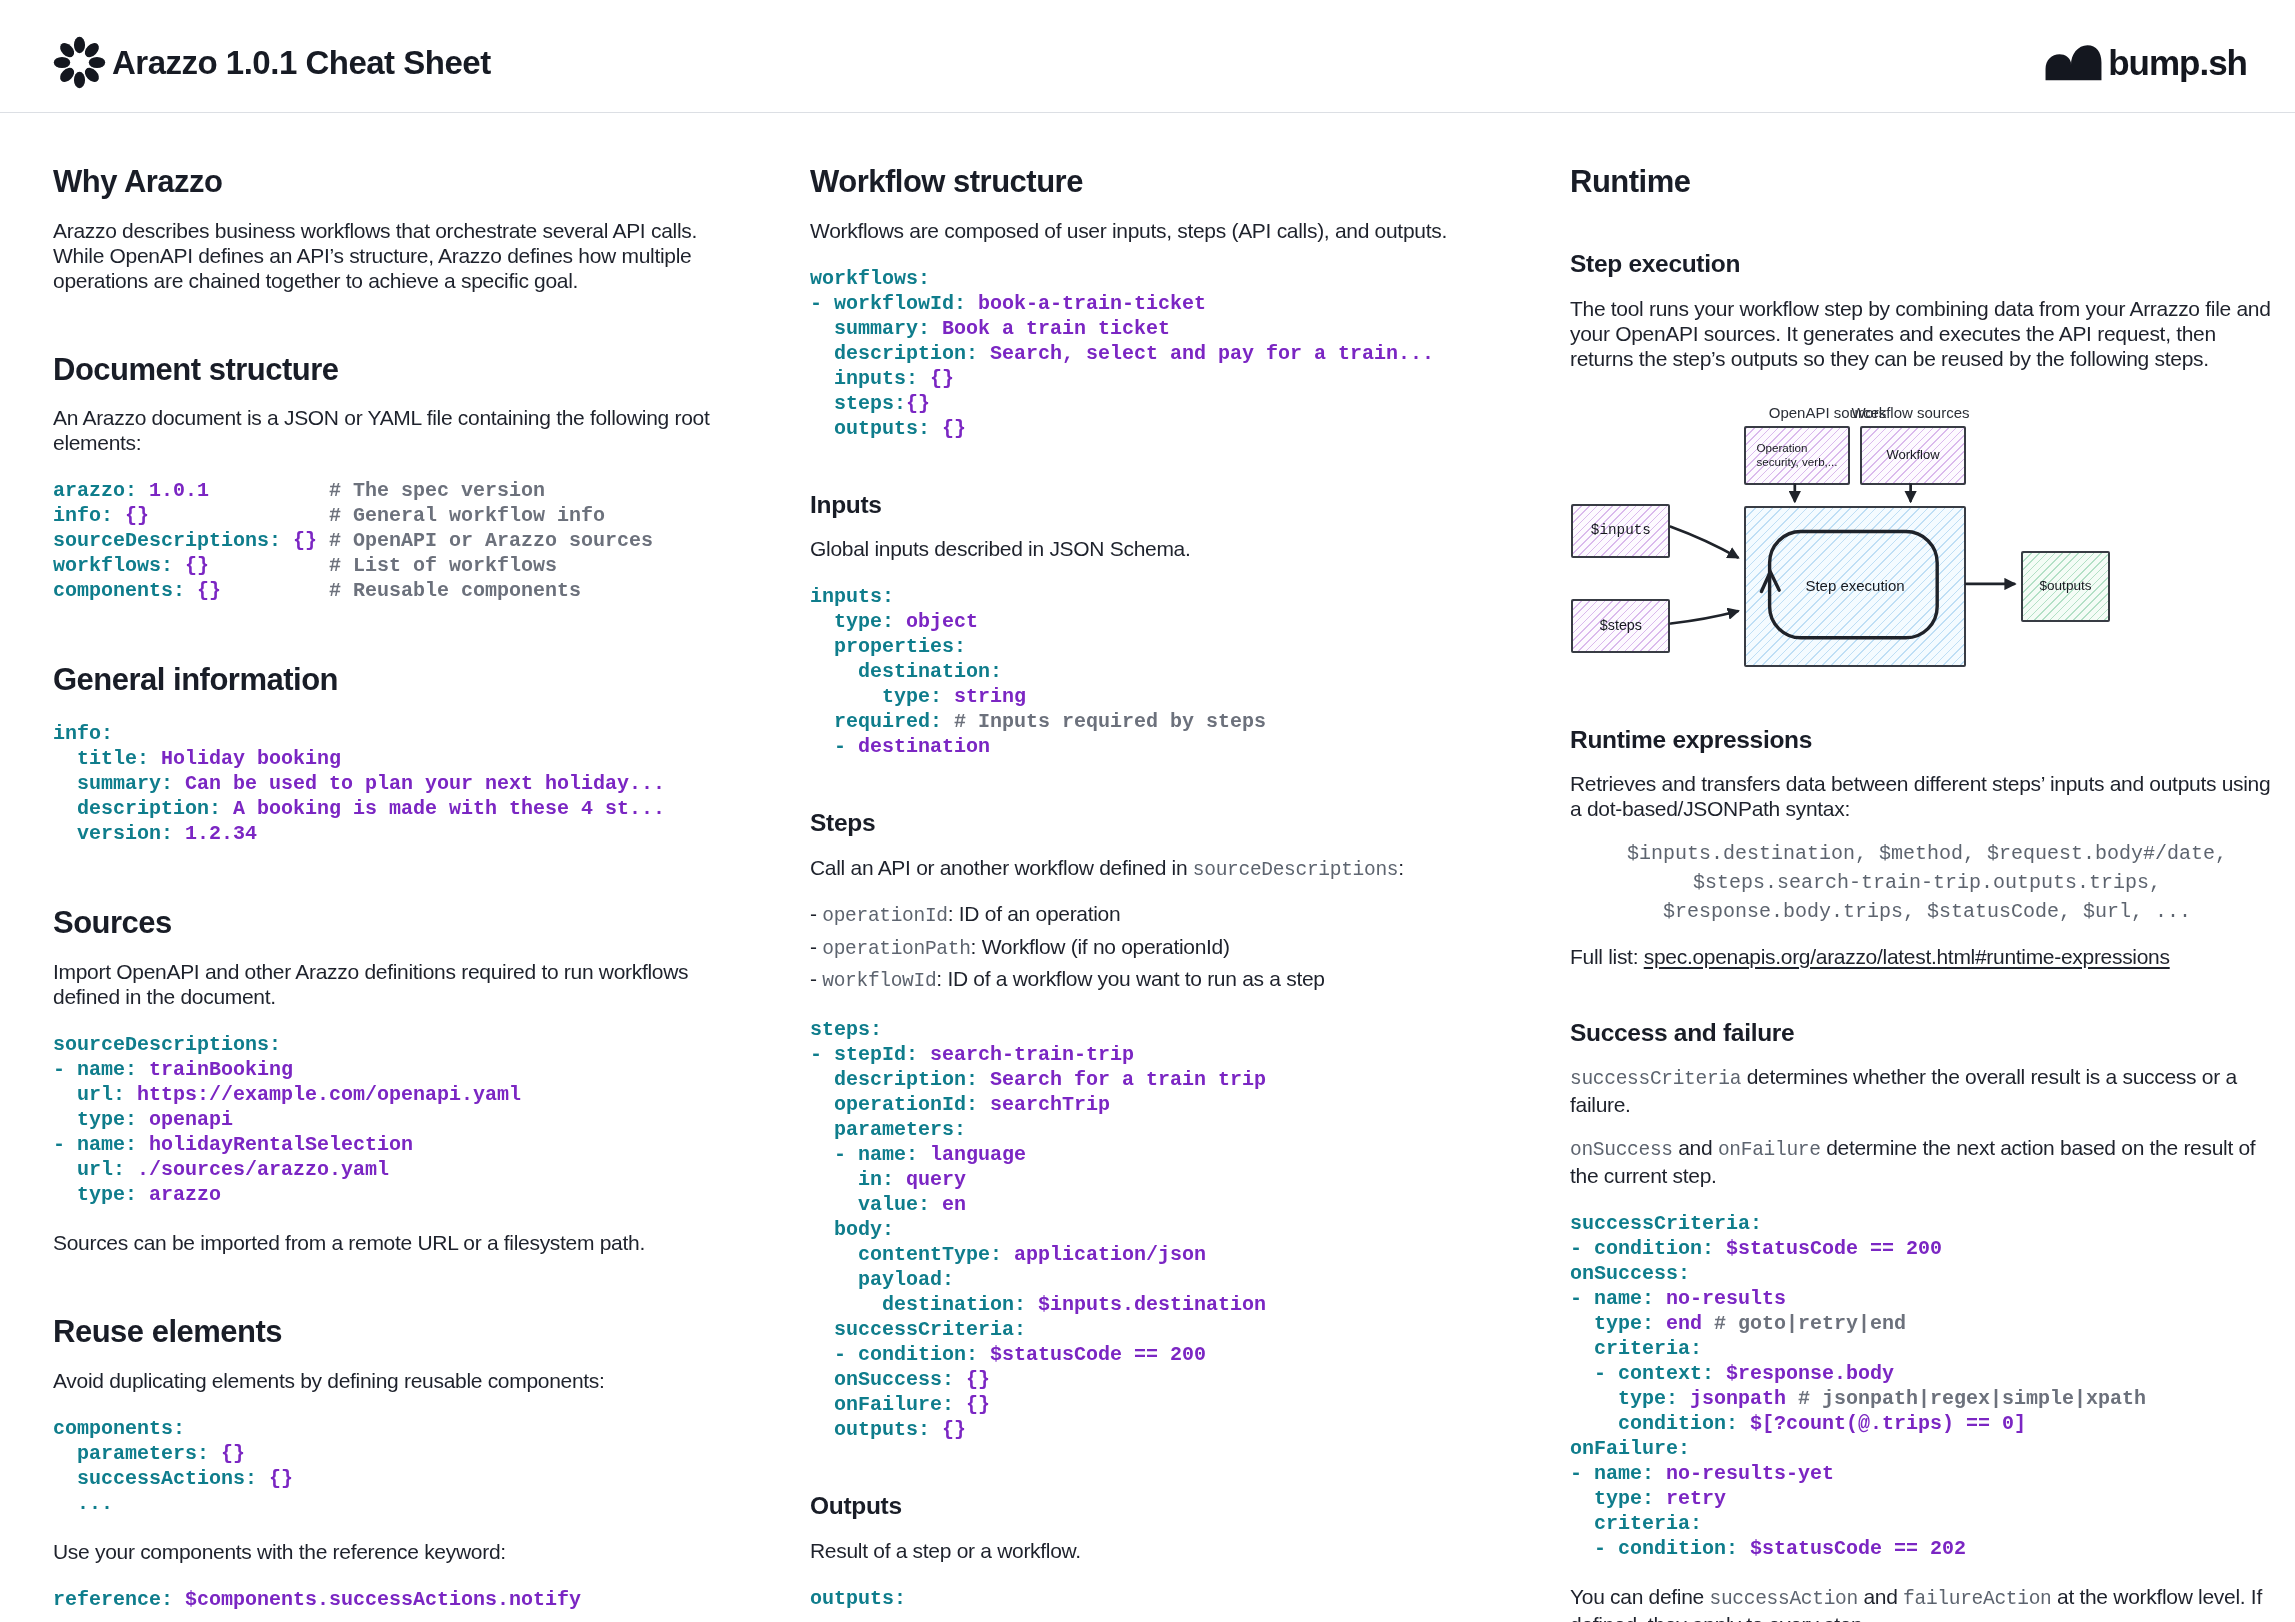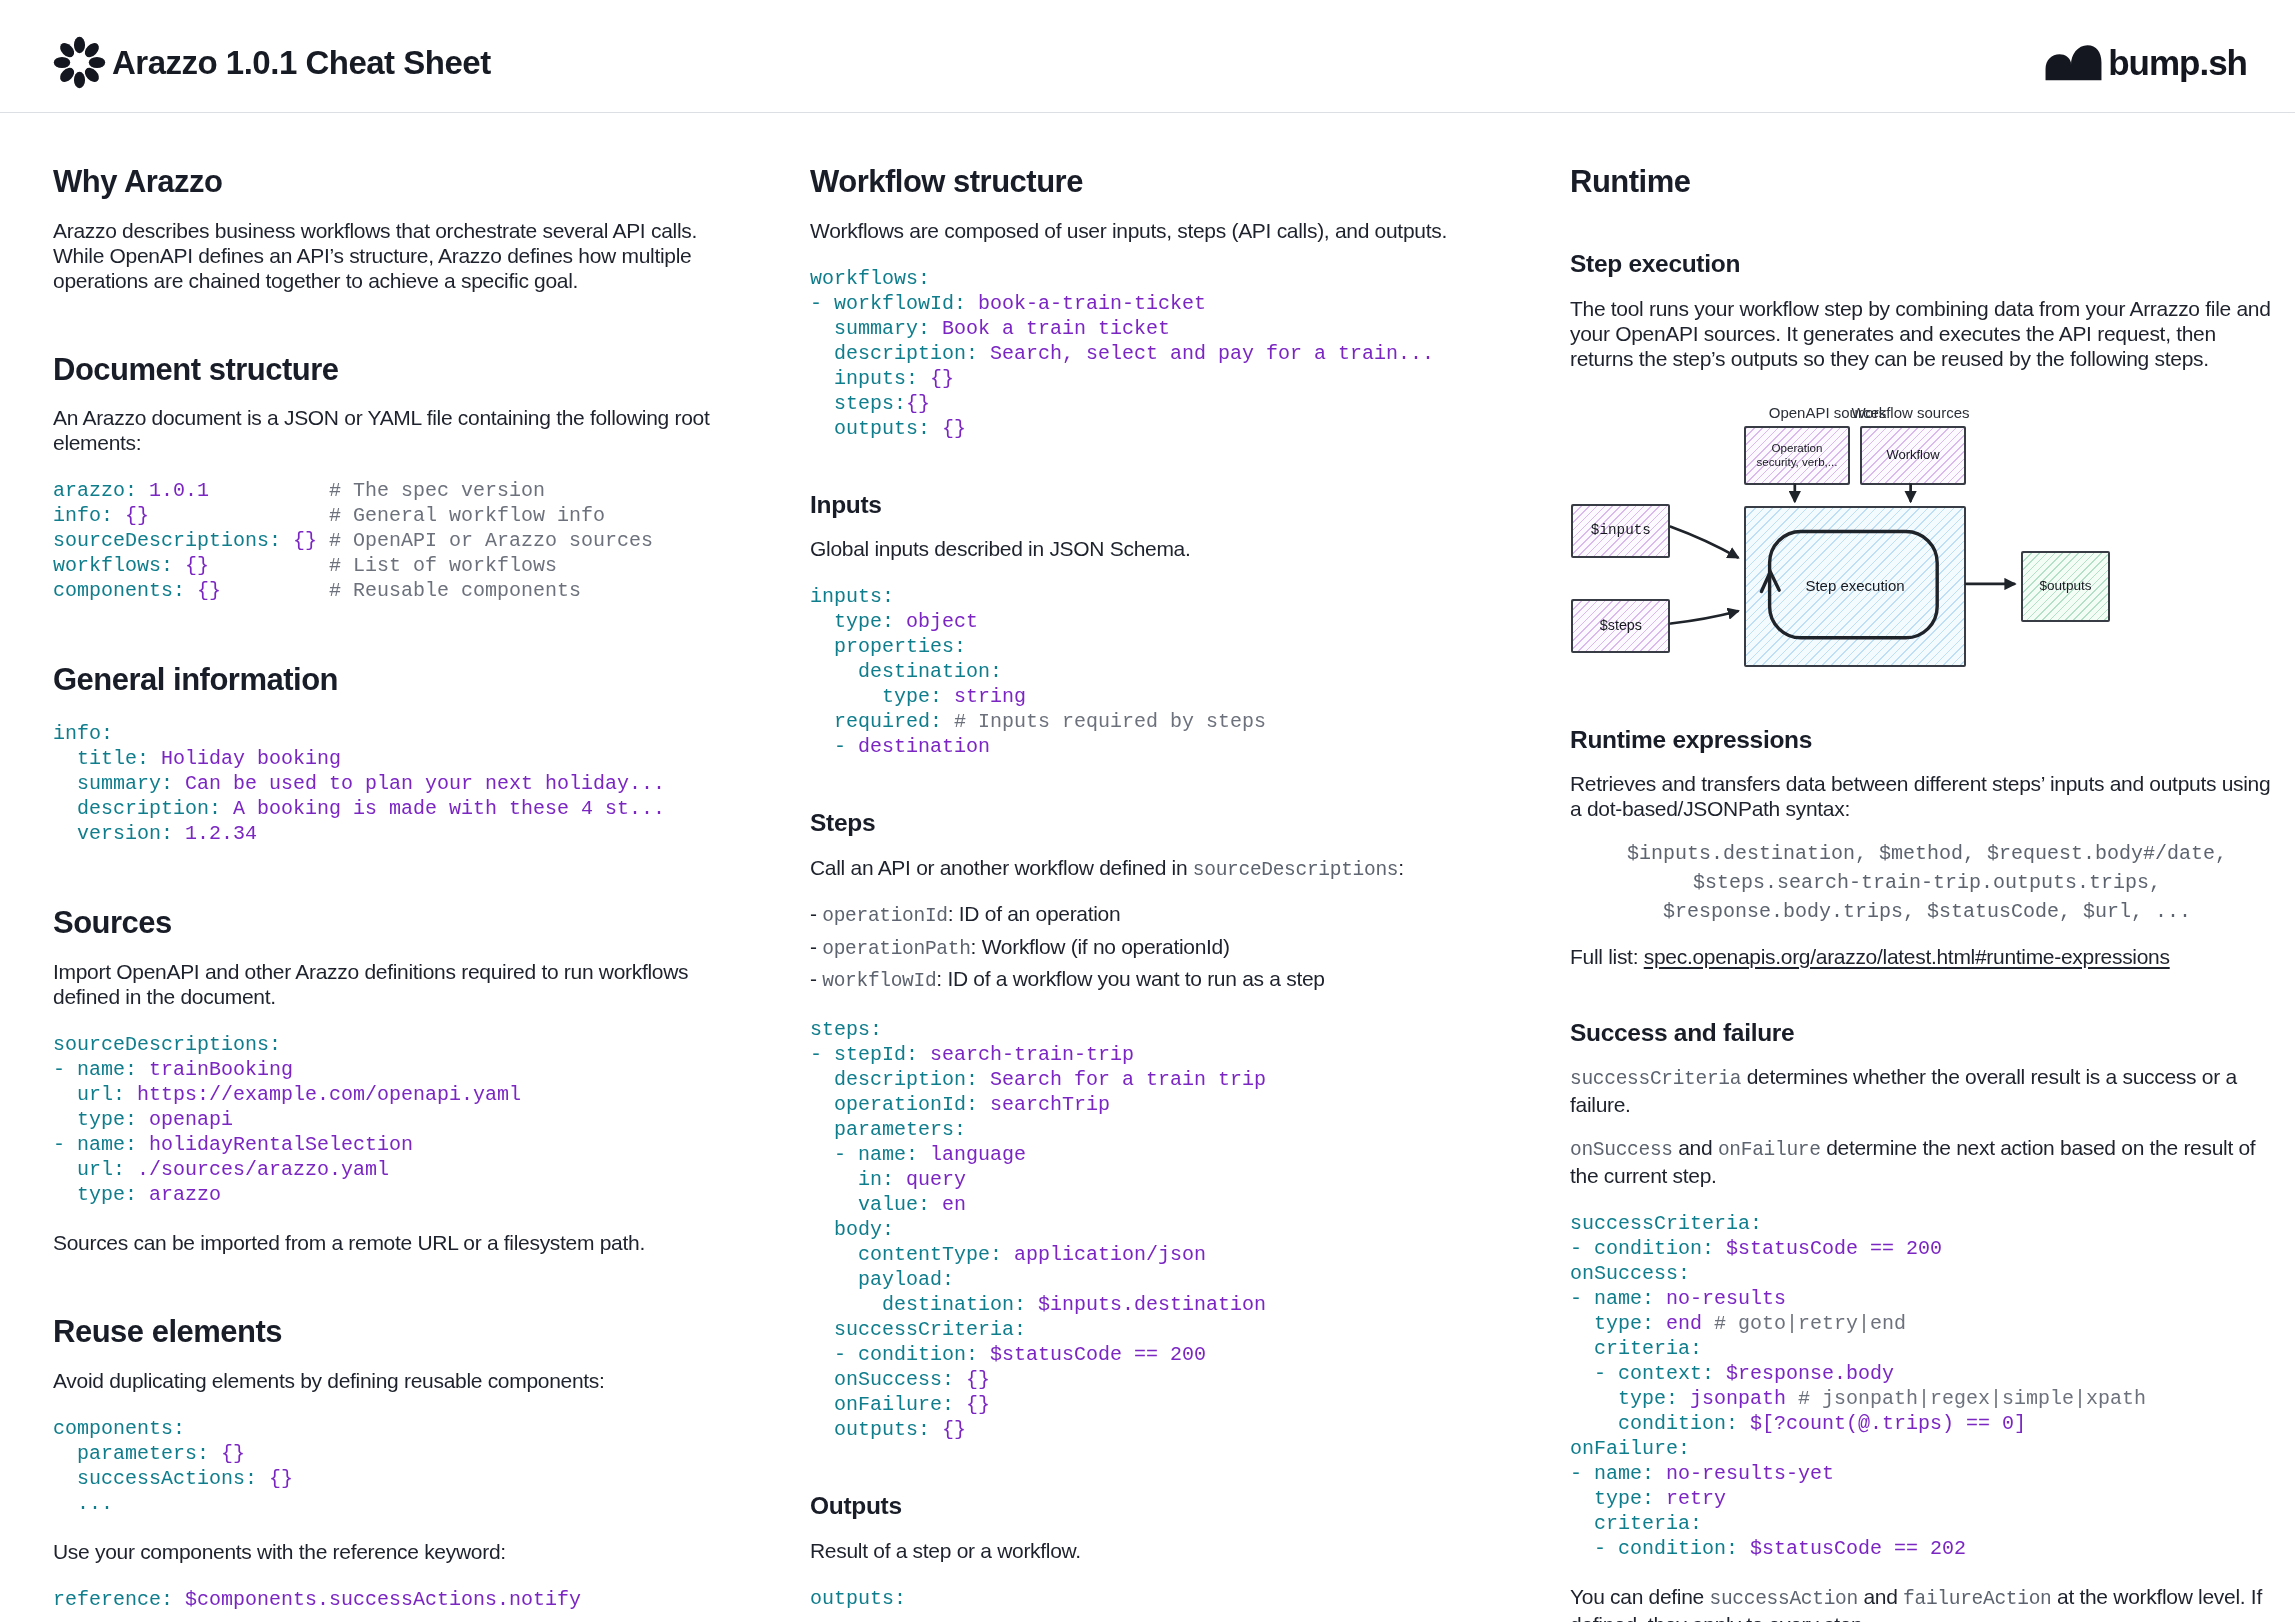--- a/index.html
+++ b/index.html
@@ -20,38 +20,38 @@
   .col-left{left:53px;width:685px;}
   .col-mid{left:810px;width:714px;}
   .col-right{left:1570px;width:714px;}
 
   .col h2{font-size:31px;font-weight:700;letter-spacing:-0.5px;color:#191d27;margin:59px 0 4.1px;}
   .col h2:first-child{margin-top:0;}
   .col h3{font-size:24.5px;font-weight:700;letter-spacing:-0.3px;color:#191d27;margin:50px 0 0;}
   .col p{font-size:21px;line-height:25px;letter-spacing:-0.3px;margin:17.7px 0;}
   .bullets p{margin:4.8px 0;}
   pre.code{font-family:"Liberation Mono",monospace;font-size:20px;line-height:25px;
-           margin:23px 0;white-space:pre;color:#0f7d8c;}
+           margin:23px 0;white-space:pre;color:#0f7d8c;font-weight:bold;}
   .code-line{min-height:25px;}
 
   
   .sg-k{color:#0f7d8c;}
   .sg-v{color:#7b26c3;}
   .sg-c{color:#6c717c;}
   .sg-t{}
   .sg-m{font-family:"Liberation Mono",monospace;font-size:0.93em;color:#5d646f;}
   .sg-link{text-decoration:underline;text-underline-offset:3.4px;color:#1e222c;cursor:pointer;}
   p.mono-gray{font-family:"Liberation Mono",monospace;font-size:20px;line-height:29px;
               color:#5d646f;letter-spacing:0;text-align:center;}
 
   
   .diagram{position:relative;height:276px;margin:29px 0 17.7px;width:100%;}
   .d-label{position:absolute;font-size:15px;color:#2b2f37;text-align:center;letter-spacing:0;}
   .d-box{position:absolute;border:2px solid #383c44;border-radius:2px;display:flex;
-         align-items:center;justify-content:center;text-align:center;color:#16191f;
+         align-items:center;justify-content:center;text-align:left;color:#16191f;
          font-size:13px;line-height:1.25;white-space:pre-line;z-index:1;}
   .d-purple{background:
       repeating-linear-gradient(135deg, rgba(176,108,214,0.45) 0px, rgba(176,108,214,0.45) 1.1px,
       rgba(0,0,0,0) 1.1px, rgba(0,0,0,0) 5.5px), #fdfaff;}
   .d-blue{background:
       repeating-linear-gradient(135deg, rgba(110,180,230,0.40) 0px, rgba(110,180,230,0.40) 1.1px,
       rgba(0,0,0,0) 1.1px, rgba(0,0,0,0) 6.1px), #f4fbff;}
   .d-green{background:
       repeating-linear-gradient(135deg, rgba(100,190,140,0.45) 0px, rgba(100,190,140,0.45) 1.1px,
       rgba(0,0,0,0) 1.1px, rgba(0,0,0,0) 5.5px), #f4fcf6;}

